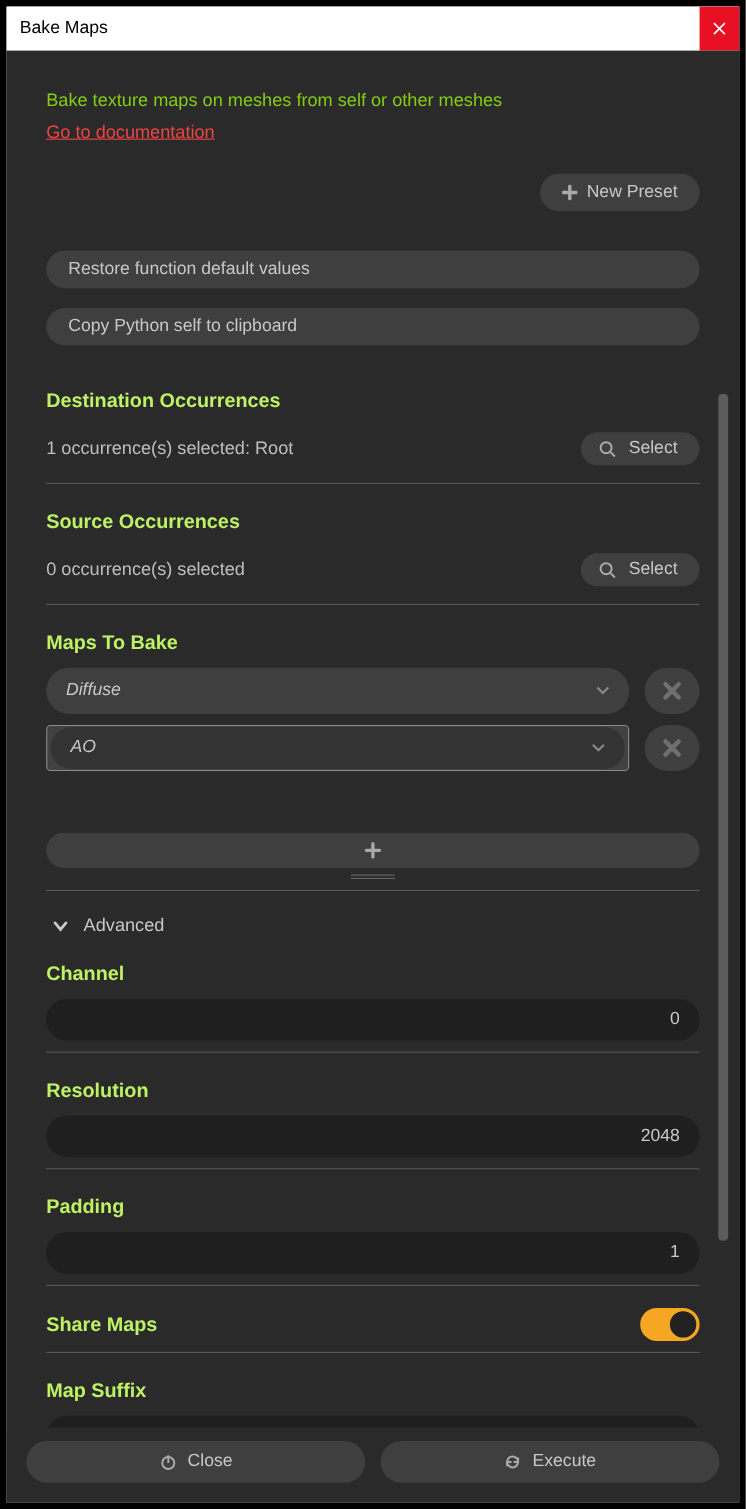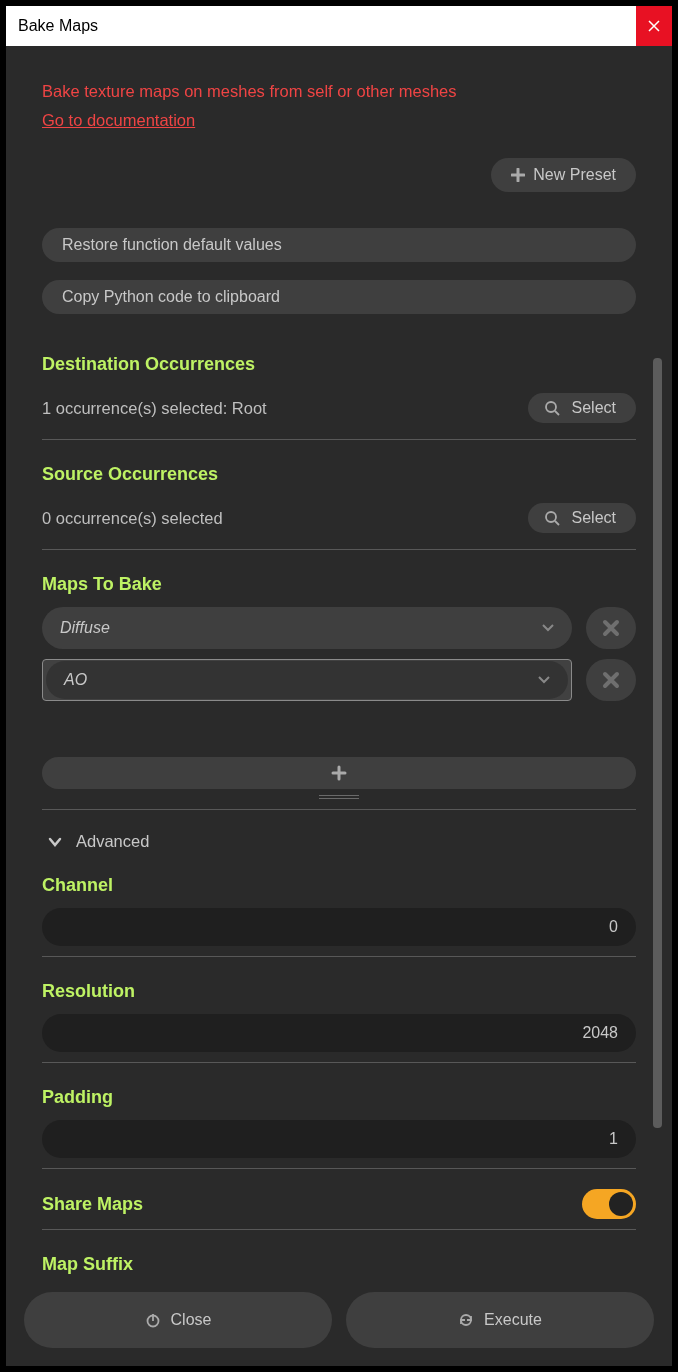--- a/index.html
+++ b/index.html
@@ -34,21 +34,21 @@
   .body-area {
     flex: 1;
     background: #2a2a2a;
     display: flex; flex-direction: column;
     overflow: hidden;
   }
   .top-pad {
     padding: 36px 36px 6px 36px;
   }
   .desc {
-    color: #ef4444;
+    color: #84cc16;
     font-size: 16.5px;
     margin-bottom: 10px;
   }
   .doc-link {
     color: #ef4444;
     text-decoration: underline;
     font-size: 16.5px;
     display: inline-block;
     margin-bottom: 28px;
   }
@@ -209,21 +209,21 @@
   }
   .footer {
     display:flex; gap:14px;
     padding: 12px 18px 18px 18px;
     background:#2a2a2a;
   }
   .footer .btn {
     flex:1;
     background:#3f3f3f;
     border-radius:999px;
-    height: 56px;
+    height: 38px;
     display:flex;align-items:center;justify-content:center;gap:10px;
     color:#c8c8c8;font-size:16px;
   }
   svg { display:block; }
 </style>
 </head>
 <body>
 
 <div class="window">
 
@@ -248,21 +248,21 @@
             </svg>
           <span>New Preset</span>
         </div>
       </div>
 
       <div class="row-two">
         <div class="pill">
           <span>Restore function default values</span>
         </div>
         <div class="pill">
-          <span>Copy Python code to clipboard</span>
+          <span>Copy Python self to clipboard</span>
         </div>
       </div>
     </div>
 
     <div class="scrollable">
       <div class="scrollbar">
         <div class="thumb"></div>
       </div>
 
       <div class="section-label">Destination Occurrences</div>

